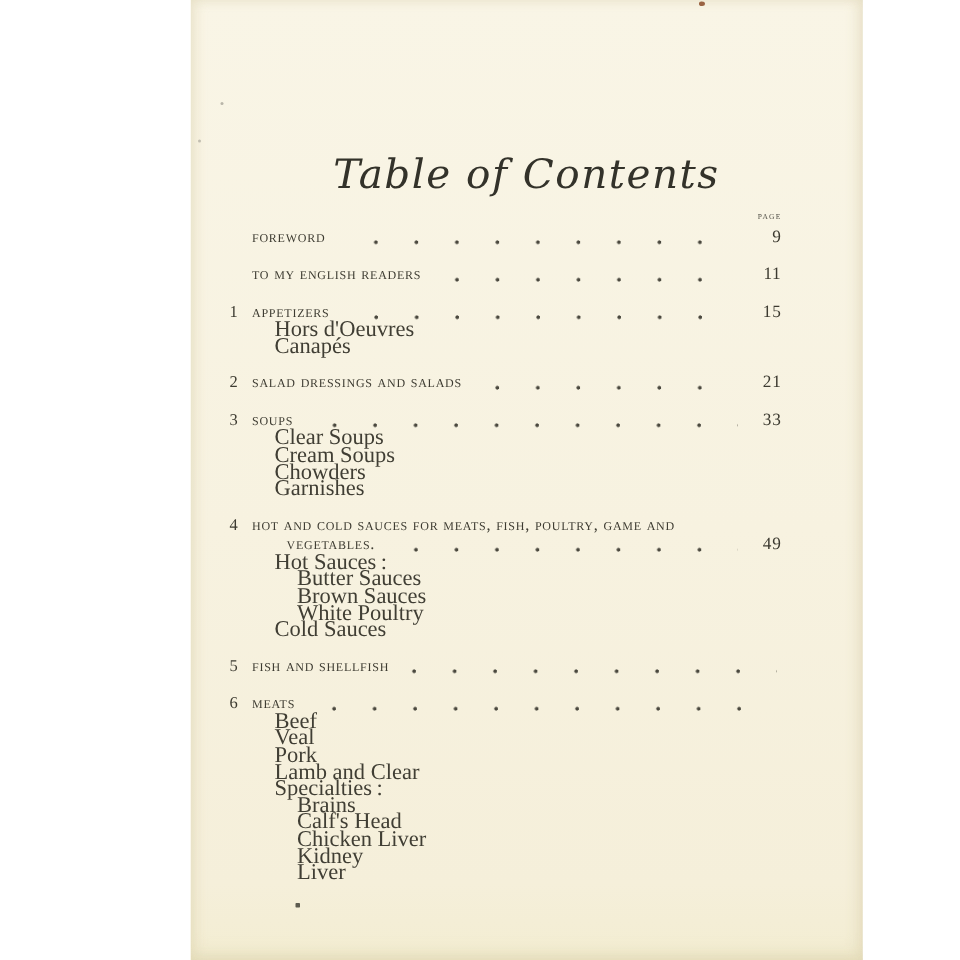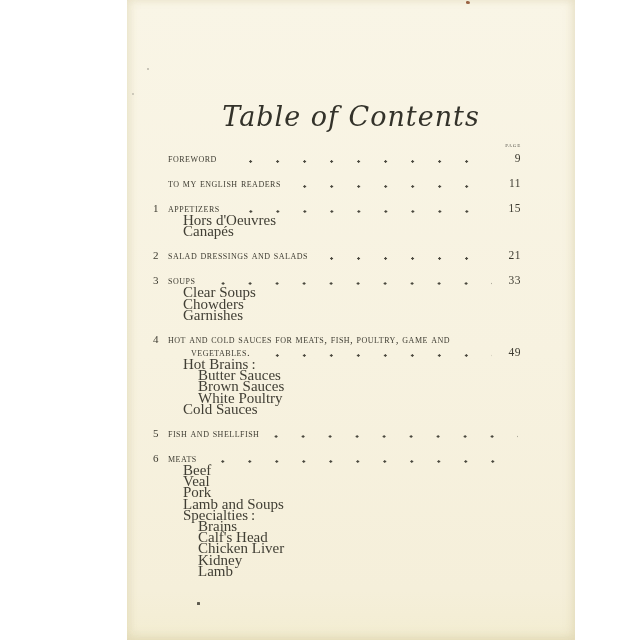--- a/index.html
+++ b/index.html
@@ -107,38 +107,41 @@
           <div class="row header">
             <span class="num">3</span>
             <span class="h-title">Soups</span>
             <span class="leader"></span>
             <span class="pagenum">33</span>
           </div>
           <div class="row child">
             <span class="c-text">Clear Soups</span>
           </div>
           <div class="row child">
+            <span class="c-text">Cream Soups</span>
+          </div>
+          <div class="row child">
             <span class="c-text">Chowders</span>
           </div>
           <div class="row child">
             <span class="c-text">Garnishes</span>
           </div>
         </div>
         <div class="entry-block">
           <div class="row header">
             <span class="num">4</span>
             <span class="h-title">Hot and Cold Sauces for Meats, Fish, Poultry, Game and</span>
           </div>
           <div class="row cont">
             <span class="c-title">Vegetables.</span>
             <span class="leader"></span>
             <span class="pagenum">49</span>
           </div>
           <div class="row child">
-            <span class="c-text">Hot Brains :</span>
+            <span class="c-text">Hot Sauces :</span>
           </div>
           <div class="row child lvl2">
             <span class="c-text">Butter Sauces</span>
           </div>
           <div class="row child lvl2">
             <span class="c-text">Brown Sauces</span>
           </div>
           <div class="row child lvl2">
             <span class="c-text">White Poultry</span>
           </div>
@@ -162,39 +165,39 @@
           <div class="row child">
             <span class="c-text">Beef</span>
           </div>
           <div class="row child">
             <span class="c-text">Veal</span>
           </div>
           <div class="row child">
             <span class="c-text">Pork</span>
           </div>
           <div class="row child">
-            <span class="c-text">Lamb and Soups</span>
+            <span class="c-text">Lamb and Clear</span>
           </div>
           <div class="row child">
             <span class="c-text">Specialties :</span>
           </div>
           <div class="row child lvl2">
             <span class="c-text">Brains</span>
           </div>
           <div class="row child lvl2">
             <span class="c-text">Calf's Head</span>
           </div>
           <div class="row child lvl2">
             <span class="c-text">Chicken Liver</span>
           </div>
           <div class="row child lvl2">
             <span class="c-text">Kidney</span>
           </div>
           <div class="row child lvl2">
-            <span class="c-text">Lamb</span>
+            <span class="c-text">Liver</span>
           </div>
         </div>
       </div>
   </div>
   <div class="speck speck-red"></div>
   <div class="speck speck-a"></div>
   <div class="speck speck-b"></div>
   <div class="speck speck-c"></div>
 </div>
 

